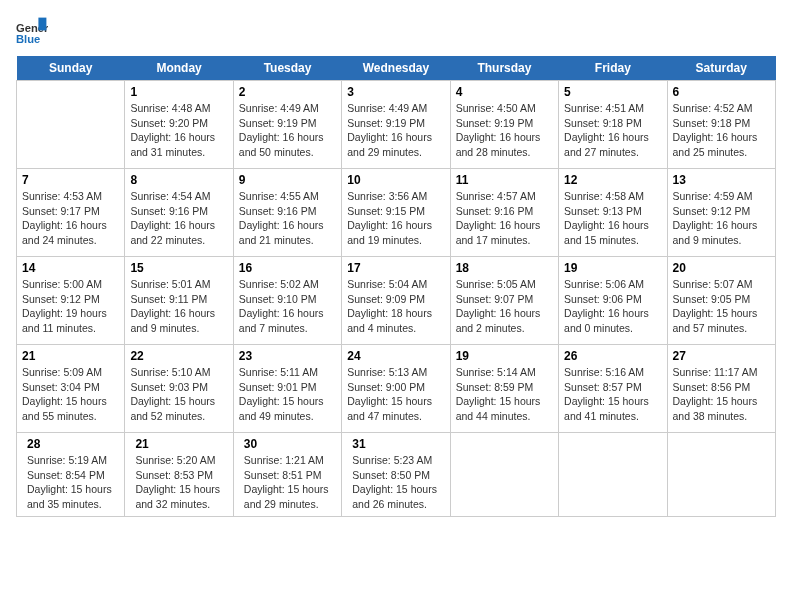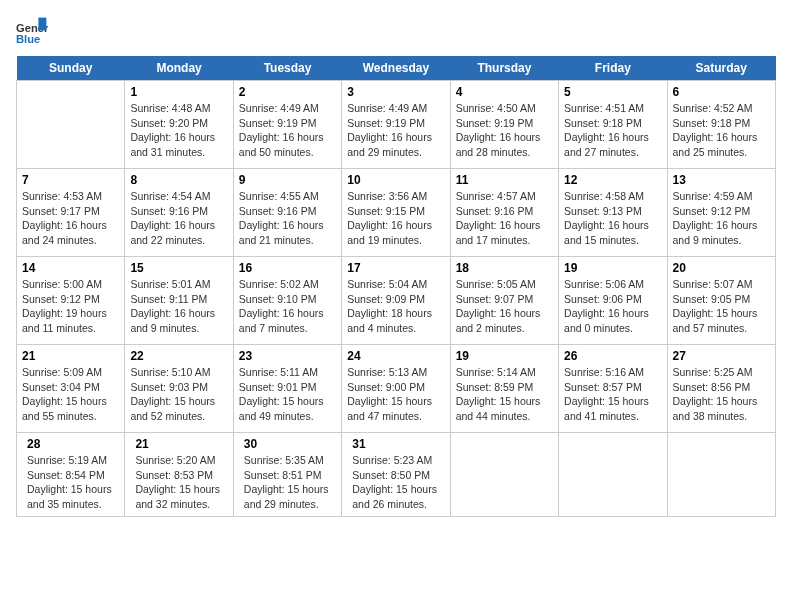--- a/index.html
+++ b/index.html
@@ -276,41 +276,41 @@
           <div class="cell-text">Daylight: 15 hours and 44 minutes.</div>
         </td>
         <td>
           <span class="day-num">26</span>
           <div class="cell-text">Sunrise: 5:16 AM</div>
           <div class="cell-text">Sunset: 8:57 PM</div>
           <div class="cell-text">Daylight: 15 hours and 41 minutes.</div>
         </td>
         <td>
           <span class="day-num">27</span>
-          <div class="cell-text">Sunrise: 5:25 AM</div>
+          <div class="cell-text">Sunrise: 11:17 AM</div>
           <div class="cell-text">Sunset: 8:56 PM</div>
           <div class="cell-text">Daylight: 15 hours and 38 minutes.</div>
         </td>
       </tr>
       <tr>
         <td>
           <span class="day-num">28</span>
           <div class="cell-text">Sunrise: 5:19 AM</div>
           <div class="cell-text">Sunset: 8:54 PM</div>
           <div class="cell-text">Daylight: 15 hours and 35 minutes.</div>
         </td>
         <td>
           <span class="day-num">21</span>
           <div class="cell-text">Sunrise: 5:20 AM</div>
           <div class="cell-text">Sunset: 8:53 PM</div>
           <div class="cell-text">Daylight: 15 hours and 32 minutes.</div>
         </td>
         <td>
           <span class="day-num">30</span>
-          <div class="cell-text">Sunrise: 5:35 AM</div>
+          <div class="cell-text">Sunrise: 1:21 AM</div>
           <div class="cell-text">Sunset: 8:51 PM</div>
           <div class="cell-text">Daylight: 15 hours and 29 minutes.</div>
         </td>
         <td>
           <span class="day-num">31</span>
           <div class="cell-text">Sunrise: 5:23 AM</div>
           <div class="cell-text">Sunset: 8:50 PM</div>
           <div class="cell-text">Daylight: 15 hours and 26 minutes.</div>
         </td>
         <td class="empty-cell"></td>

